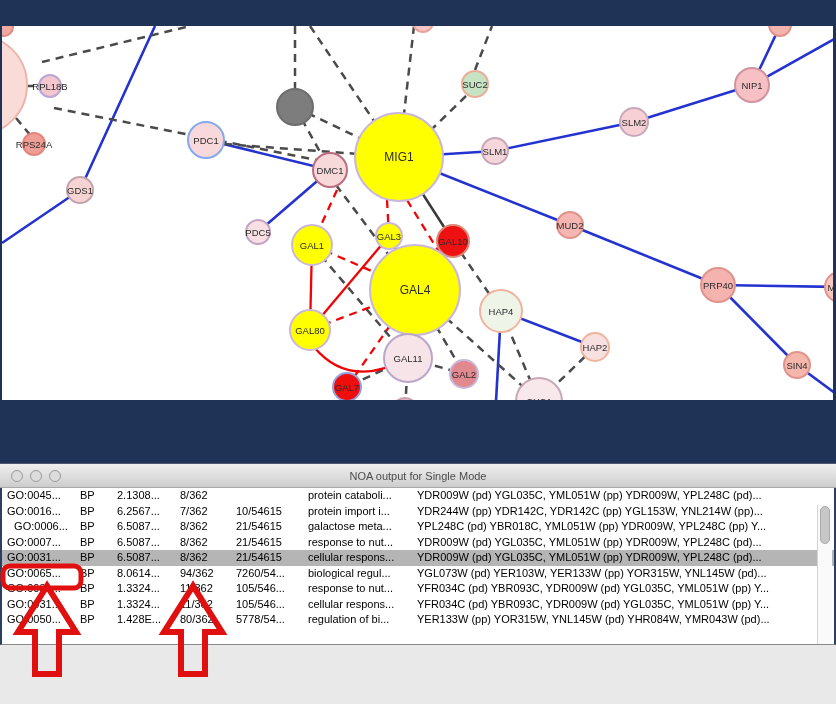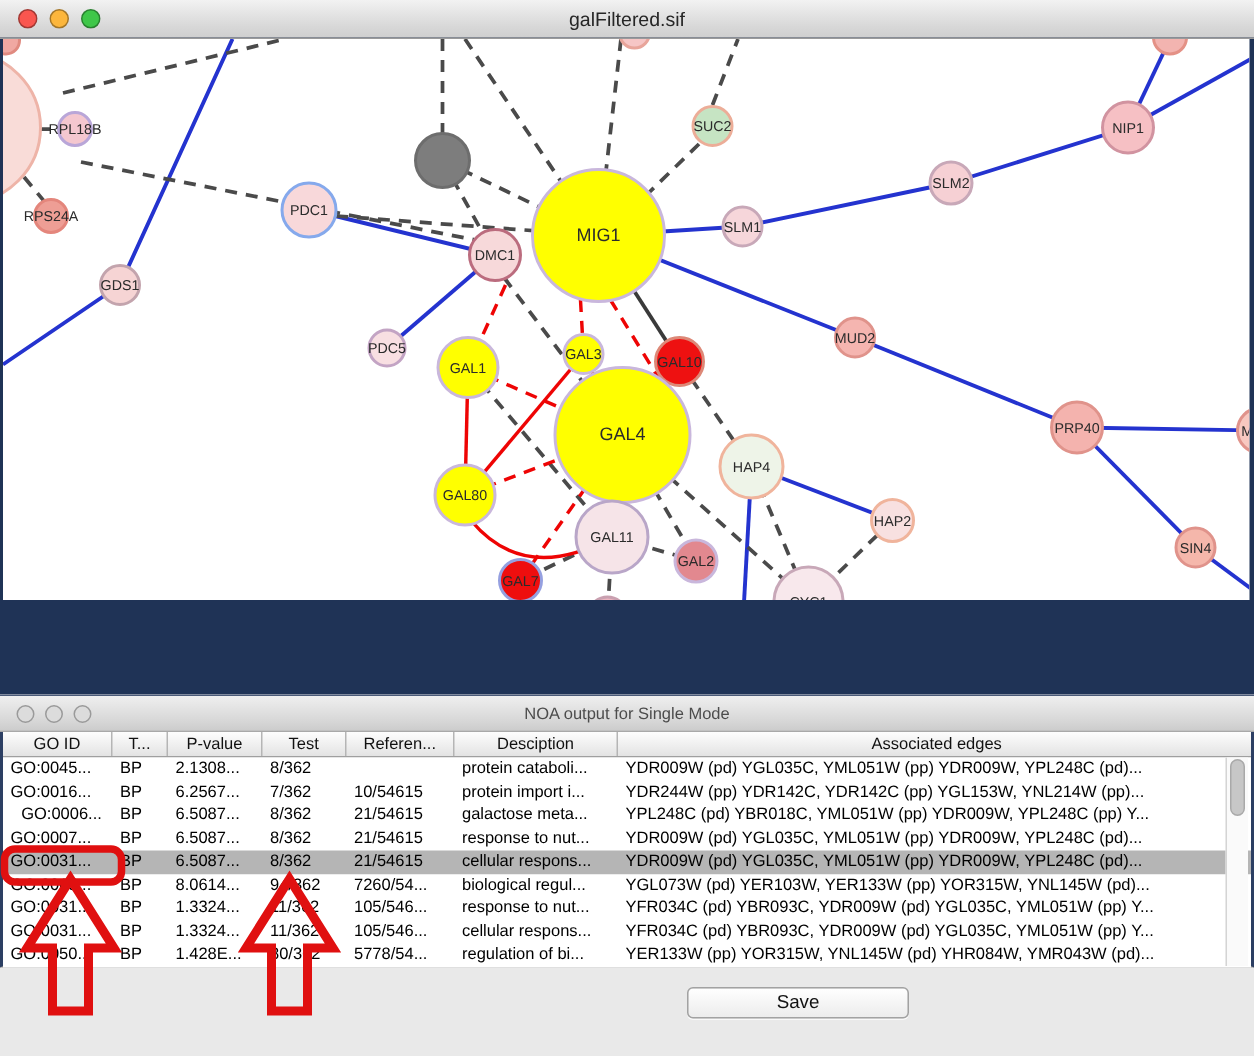--- a/index.html
+++ b/index.html
@@ -166,49 +166,32 @@
           <circle cx="492" cy="412" r="14" fill="#f7c3b5" stroke="#f0a88e" stroke-width="2"></circle>
           <text x="492" y="415.5" class="node-label" font-size="9.5">HAP3</text>
           <circle cx="716" cy="259" r="17" fill="#f4b3ae" stroke="#e0938b" stroke-width="2"></circle>
           <text x="716" y="262.5" class="node-label" font-size="9.5">PRP40</text>
           <circle cx="795" cy="339" r="13" fill="#f5b7ab" stroke="#e0938b" stroke-width="2"></circle>
           <text x="795" y="342.5" class="node-label" font-size="9.5">SIN4</text>
           <circle cx="838" cy="261" r="15" fill="#f8c8c0" stroke="#e0938b" stroke-width="2"></circle>
           <text x="838" y="264.5" class="node-label" font-size="9.5">MSL1</text>
         </svg>
     </div>
-    <div class="titlebar">
-      <div class="lights" id="lights-top">
-          <div class="light" style="background: rgb(249, 86, 79);"></div>
-          <div class="light" style="background: rgb(252, 182, 60);"></div>
-          <div class="light" style="background: rgb(63, 199, 73);"></div>
-        </div>
-      <div class="title">galFiltered.sif</div>
-    </div>
   </div>
 
   <div class="table-window">
     <div class="titlebar2">
       <div class="lights2">
         <div class="light2"></div>
         <div class="light2"></div>
         <div class="light2"></div>
       </div>
       <div class="title">NOA output for Single Mode</div>
     </div>
     <div class="table-wrap">
-      <div class="thead" id="thead">
-          <div class="th" style="width: 73px;">GO ID</div>
-          <div class="th" style="width: 37px;">T...</div>
-          <div class="th" style="width: 63px;">P-value</div>
-          <div class="th" style="width: 56px;">Test</div>
-          <div class="th" style="width: 72px;">Referen...</div>
-          <div class="th" style="width: 109px;">Desciption</div>
-          <div class="th" style="width: 426px;">Associated edges</div>
-        </div>
       <div class="tbody" id="tbody">
           <div class="tr">
             <div class="td" style="width: 73px;">GO:0045...</div>
             <div class="td" style="width: 37px;">BP</div>
             <div class="td" style="width: 63px;">2.1308...</div>
             <div class="td" style="width: 56px;">8/362</div>
             <div class="td" style="width: 72px; margin-top: 23px;">15/54615</div>
             <div class="td" style="width: 109px;">protein cataboli...</div>
             <div class="td" style="width: 426px;">YDR009W (pd) YGL035C, YML051W (pp) YDR009W, YPL248C (pd)...</div>
           </div>
@@ -283,21 +266,20 @@
             <div class="td" style="width: 72px;">5778/54...</div>
             <div class="td" style="width: 109px;">regulation of bi...</div>
             <div class="td" style="width: 426px;">YER133W (pp) YOR315W, YNL145W (pd) YHR084W, YMR043W (pd)...</div>
           </div>
         </div>
       <div class="vscroll">
         <div class="vthumb"></div>
       </div>
     </div>
     <div class="btnbar">
-      <div class="mac-btn" style="left:458px;top:12px;width:148px;">Save</div>
     </div>
   </div>
 
   <svg class="annotations" id="ann-svg" width="836" height="704">
       <rect x="3" y="566" width="78" height="22" rx="7" class="ann" stroke="#e01010" stroke-width="5"></rect>
       <polygon points="47,586 18,632 35,632 35,674 59,674 59,632 76,632" class="ann" stroke="#e01010" stroke-width="6"></polygon>
       <polygon points="193,586 164,632 181,632 181,674 205,674 205,632 222,632" class="ann" stroke="#e01010" stroke-width="6"></polygon>
     </svg>
 </div>
 

